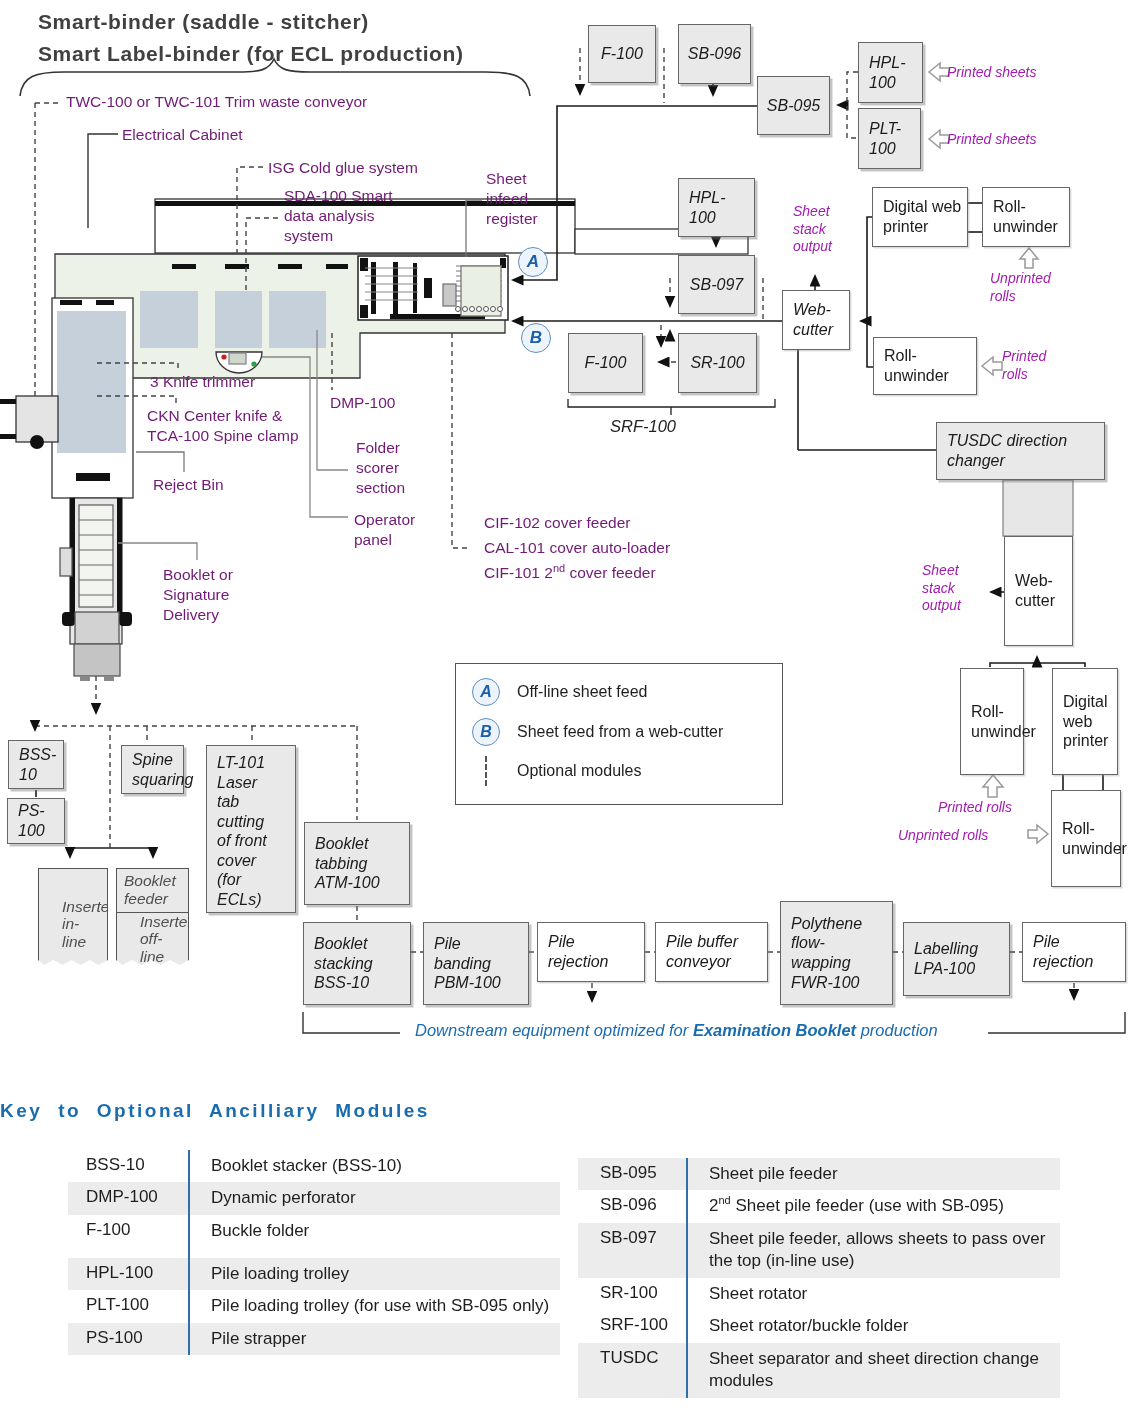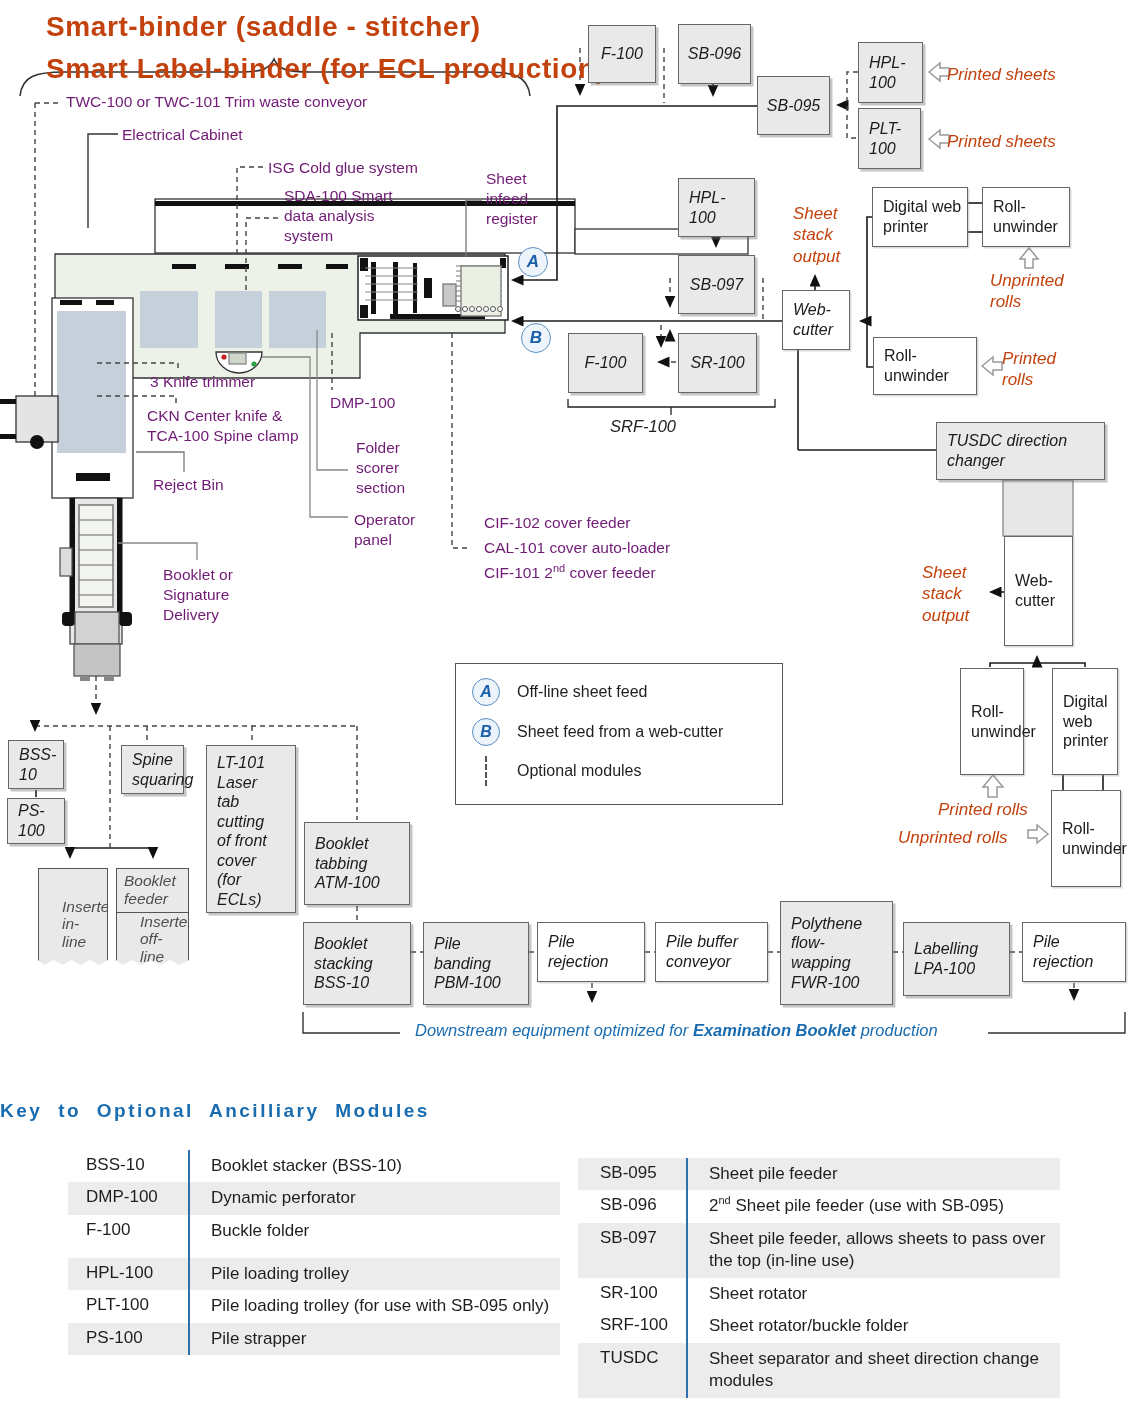--- a/index.html
+++ b/index.html
@@ -1,22 +1,22 @@
 <!DOCTYPE html>
 <html><head>
 <meta charset="utf-8">
 <style>
 *{margin:0;padding:0;box-sizing:border-box}
 html,body{background:#fff}
 body{font-family:"Liberation Sans",sans-serif}
 .canvas{position:relative;width:1136px;height:1423px;background:#fff;overflow:hidden}
 svg.layer{position:absolute;left:0;top:0}
-.title{position:absolute;left:46px;top:6px;color:#c2410c;font-weight:bold;font-size:28px;line-height:1.5;letter-spacing:.6px}
+.title{position:absolute;left:38px;top:6px;color:#404040;font-weight:bold;font-size:21px;line-height:1.5;letter-spacing:.6px}
 .callout{position:absolute;color:#701a75;font-size:15.5px;line-height:1.3;white-space:pre-line}
-.gray-note{position:absolute;color:#c2410c;font-style:italic;font-size:17px;line-height:1.25;white-space:pre-line}
+.gray-note{position:absolute;color:#a21caf;font-style:italic;font-size:14px;line-height:1.25;white-space:pre-line}
 .bx{position:absolute;display:flex;align-items:center;justify-content:center;text-align:center;
   font-style:italic;font-size:16px;line-height:1.22;color:#1b1b1b;background:#e9e9e9;
   border:1px solid #666;box-shadow:2.5px 2.5px 0 rgba(110,110,110,.4);white-space:pre-line}
 .bx.white{background:#fff;box-shadow:1.5px 1.5px 0 rgba(150,150,150,.35)}
 .bx.left{justify-content:flex-start;text-align:left;padding-left:10px}
 .bx.top{align-items:flex-start;padding-top:7px}
 .bx.plain{font-style:normal}
 .note{position:absolute;background:#e9e9e9;border:1px solid #555;color:#4f4f4f;font-style:italic;
   font-size:15.5px;line-height:1.15;display:flex;flex-direction:column;
   clip-path:polygon(0 0,100% 0,100% 92%,87% 97%,74% 92%,61% 97%,48% 92%,35% 97%,22% 92%,9% 97%,0 92%)}

